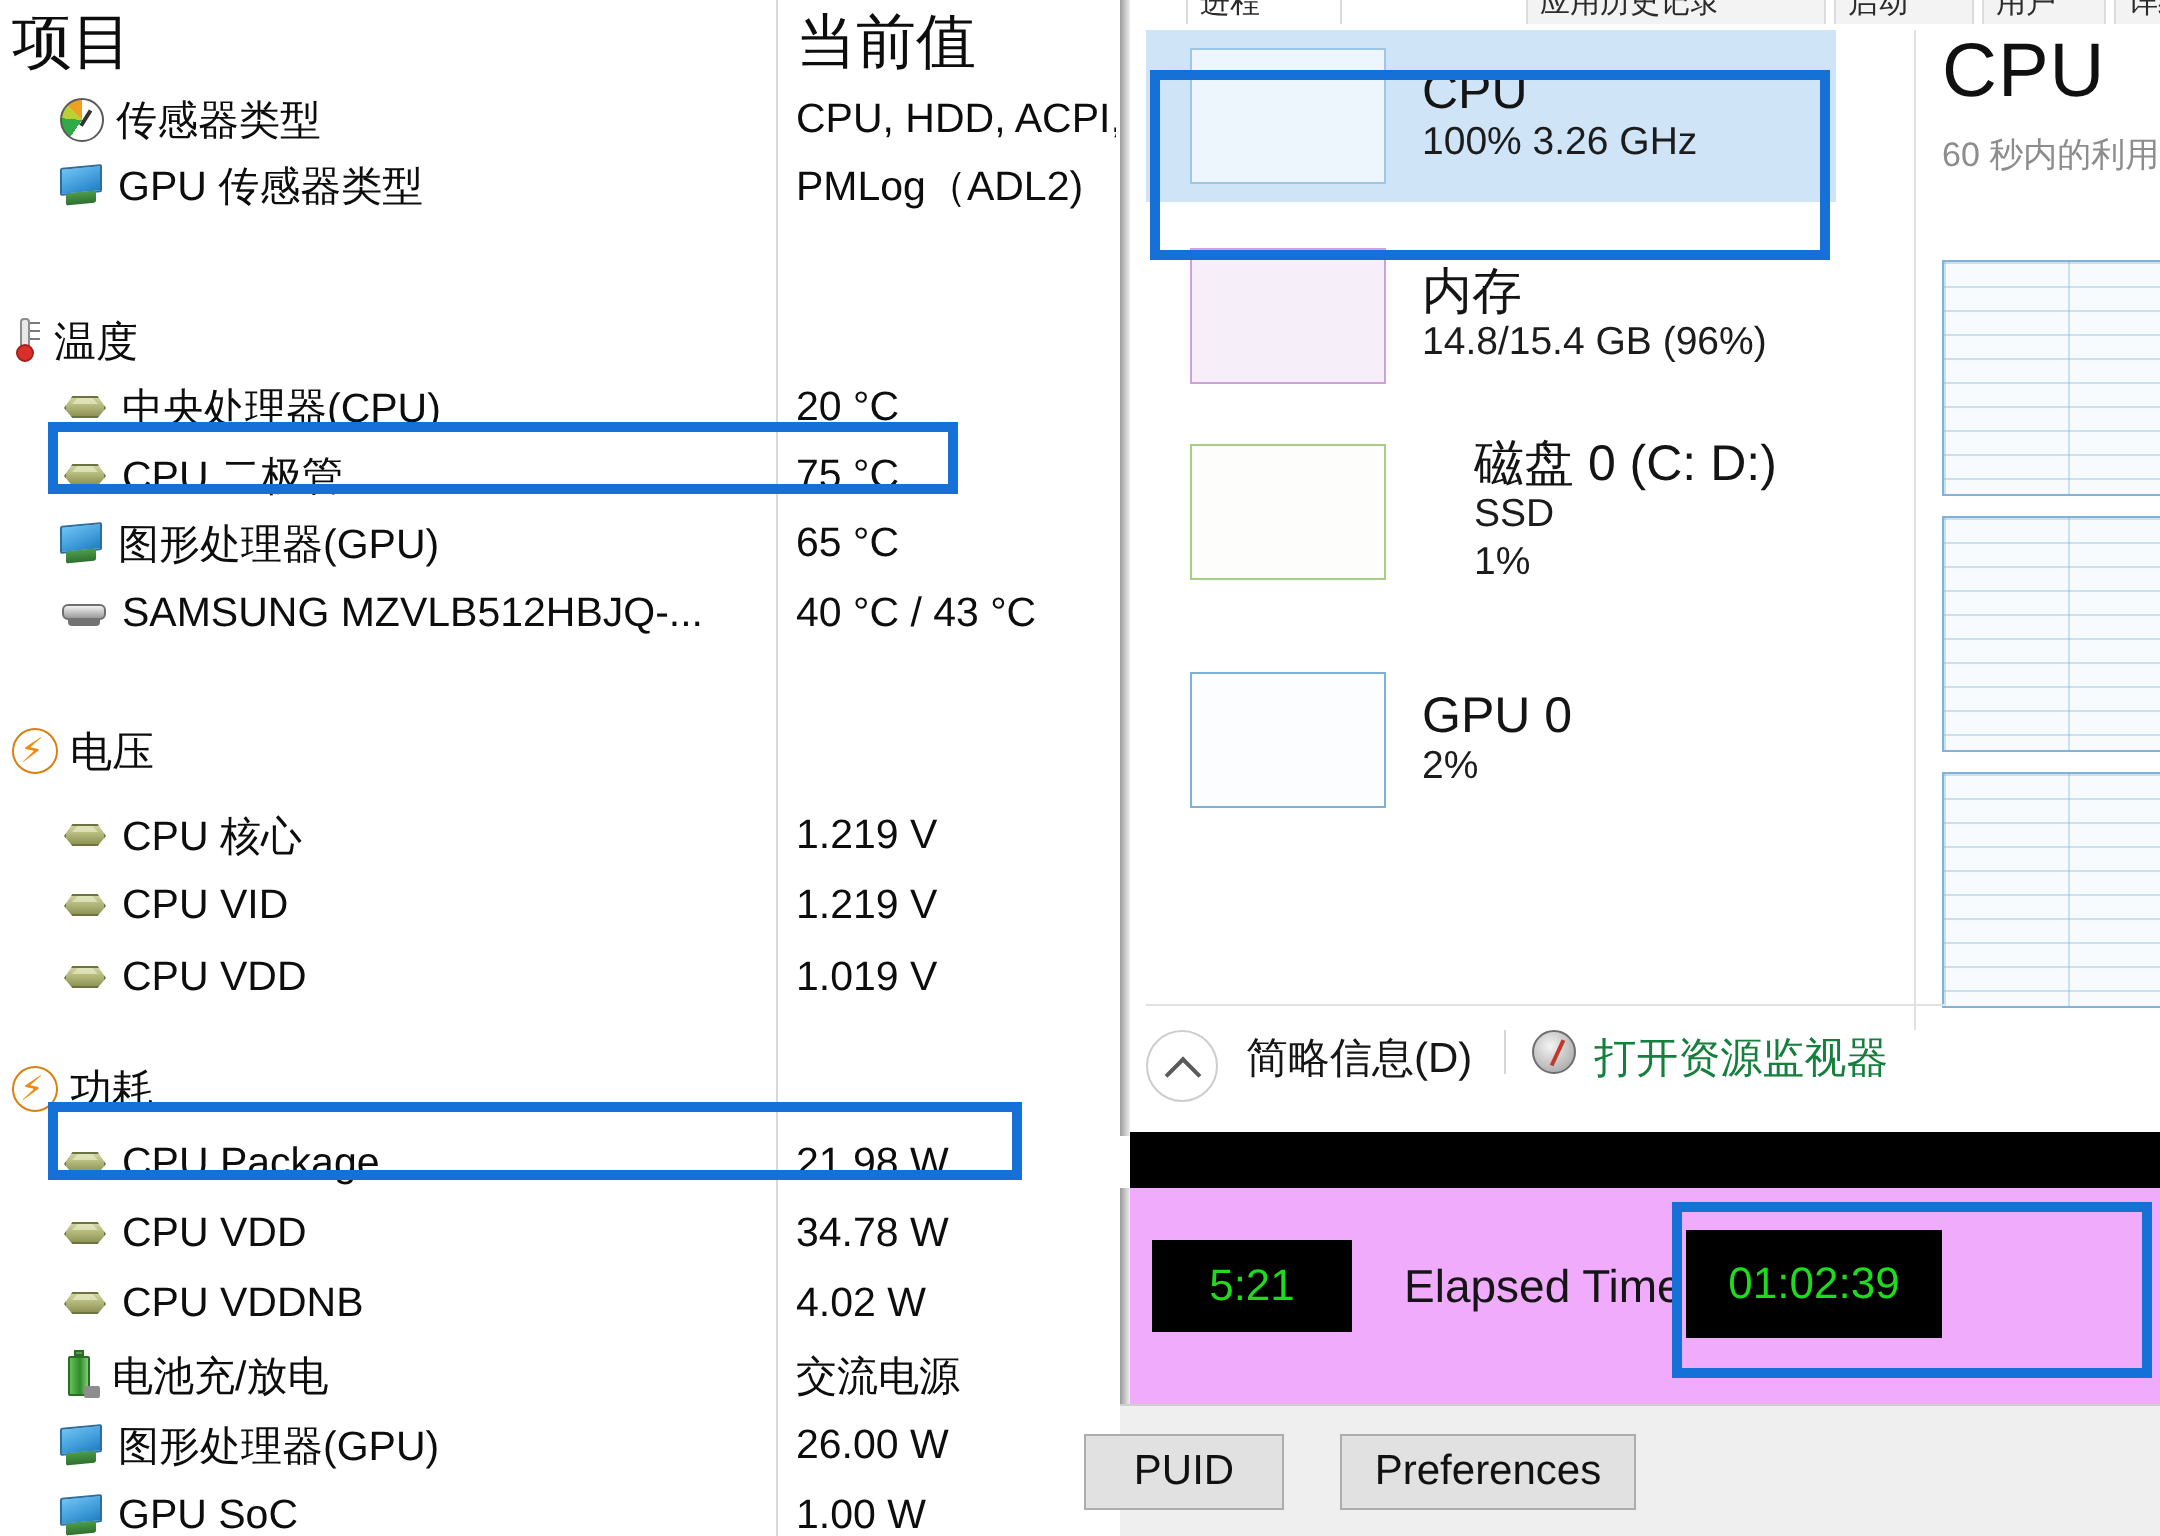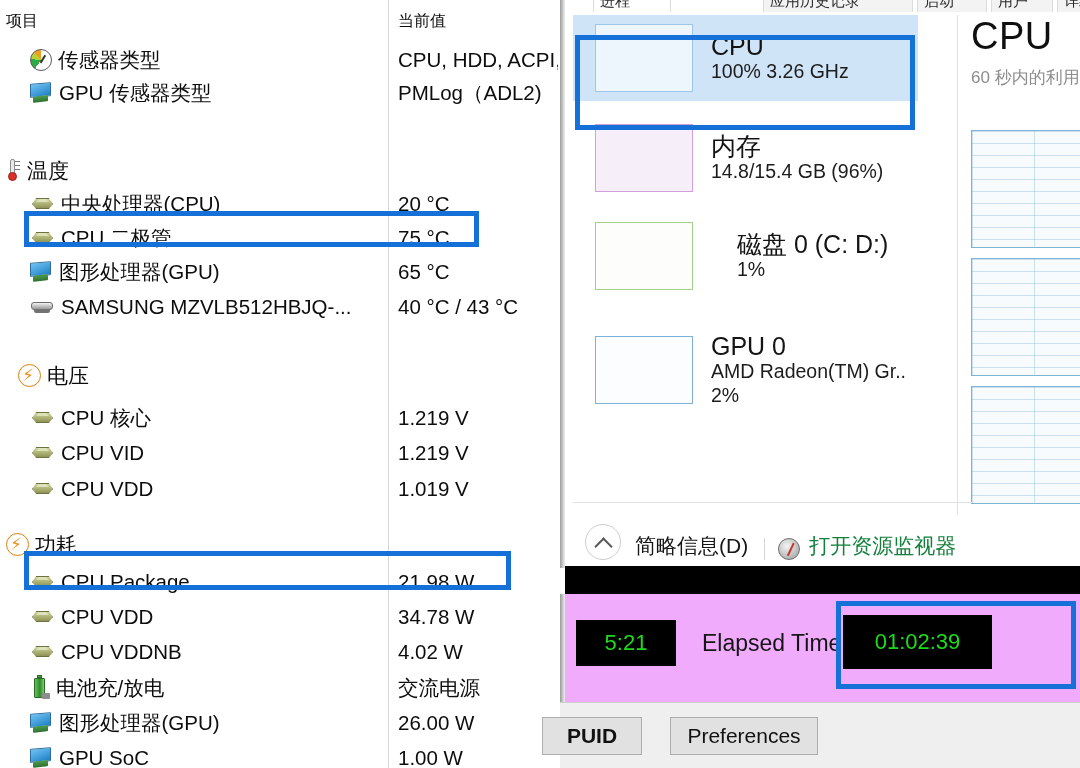--- a/index.html
+++ b/index.html
@@ -29,21 +29,21 @@
     display: flex; align-items: center;
     font-size: 20.5px; color: #0d0d0d;
     white-space: nowrap;
   }
   .hw-label.group { font-size: 21px; padding-left: 6px; align-items: center; }
   .hw-label.child { padding-left: 30px; }
   .hw-value {
     position: absolute; left: 398px;
     font-size: 20.5px; color: #0d0d0d; white-space: nowrap;
   }
-  .hw-header { font-size: 16px; color: #0d0d0d; }
+  .hw-header { font-size: 30px; color: #0d0d0d; }
 
   
   .ico { position: relative; display: inline-block; flex: none; margin-right: 6px; }
 
   
   .ico-gauge { width: 22px; height: 22px; border-radius: 50%;
     background: conic-gradient(from 215deg, #2faa46 0deg 60deg, #b9d135 60deg 100deg, #f0a020 100deg 145deg, #ffffff 145deg 360deg);
     border: 1.6px solid #5a5a5a; }
   .ico-gauge::after { content:""; position:absolute; left:9px; top:4px; width:2px; height:9px;
     background:#333; transform-origin: 50% 90%; transform: rotate(32deg); }
@@ -142,21 +142,21 @@
   }
   .tm-thumb.mem { background:#f6eef8; border-color:#d09fdc; }
   .tm-thumb.disk { background:#fdfefb; border-color:#a6cf86; }
   .tm-thumb.gpu { background:#fcfdff; border-color:#7fb0d8; }
   .tm-thumb.cpu { background:#eef6fd; border-color:#9dc6e8; }
   .tm-txt { margin-left: 18px; }
   .tm-title { font-size: 25px; color:#141414; line-height:1.08; white-space:nowrap; }
   .tm-sub { font-size: 19.5px; color:#1c1c1c; line-height:1.2; white-space:nowrap; }
 
   .tm-hr { position:absolute; left:8px; top:487px; width:400px; height:1px; background:#e2e2e2; }
-  .tm-foot { position:absolute; left:20px; top:500px; height:45px; display:flex; align-items:flex-end; }
+  .tm-foot { position:absolute; left:8px; top:500px; height:45px; display:flex; align-items:flex-start; }
   .chev-btn { width:36px; height:36px; border-radius:50%; border:1.4px solid #cdcdcd;
     background:#fff; position:relative; flex:none; }
   .chev-btn::after { content:""; position:absolute; left:11px; top:15px;
     width:11px; height:11px; border-left:2px solid #5a5a5a; border-top:2px solid #5a5a5a;
     transform: rotate(45deg); }
   .foot-label { font-size:21px; color:#161616; margin-left:14px; white-space:nowrap; }
   .foot-div { width:1px; height:22px; background:#d6d6d6; margin:0 13px 0 16px; }
   .res-ico { width:22px; height:22px; border-radius:50%; flex:none;
     background: radial-gradient(circle at 40% 35%, #f4f4f4, #9a9a9a);
     border:1.4px solid #6e6e6e; position:relative; }
@@ -273,21 +273,21 @@
         <div class="hw-row" style="top: 291px;">
           <span class="hw-label child">
             <span class="ico ico-hdd">
               <span class="case"></span>
               <span class="base"></span>
             </span>
             <span>SAMSUNG MZVLB512HBJQ-...</span>
           </span>
           <span class="hw-value">40 °C / 43 °C</span>
         </div>
-        <div class="hw-row" style="top: 360px; padding-left: 12px;">
+        <div class="hw-row" style="top: 360px;">
           <span class="hw-label group">
             <span class="ico ico-bolt"></span>
             <span>电压</span>
           </span>
         </div>
         <div class="hw-row" style="top: 402px;">
           <span class="hw-label child">
             <span class="ico ico-chip">
               <span class="body"></span>
               <span class="top"></span>
@@ -413,28 +413,28 @@
             <div class="tm-thumb mem"></div>
             <div class="tm-txt">
               <div class="tm-title">内存</div>
               <div class="tm-sub">14.8/15.4 GB (96%)</div>
             </div>
           </div>
           <div class="tm-item" style="top: 198px; gap: 26px;">
             <div class="tm-thumb disk"></div>
             <div class="tm-txt">
               <div class="tm-title">磁盘 0 (C: D:)</div>
+              <div class="tm-sub">SSD</div>
               <div class="tm-sub">1%</div>
             </div>
           </div>
           <div class="tm-item" style="top: 312px;">
             <div class="tm-thumb gpu"></div>
             <div class="tm-txt">
               <div class="tm-title">GPU 0</div>
-              <div class="tm-sub">AMD Radeon(TM) Gr..</div>
               <div class="tm-sub">2%</div>
             </div>
           </div>
         </div>
 
       <div class="tm-graph">
         <div class="g-title" style="margin-left:6px;">CPU</div>
         <div class="g-sub" style="margin-left:6px;">60 秒内的利用</div>
         <div class="g-cell" style="top:115px;"></div>
         <div class="g-cell" style="top:243px;"></div>
@@ -454,25 +454,25 @@
 
   <div id="blackbar"></div>
 
   <div id="benchpanel">
     <div id="bench-left-edge"></div>
 
     <div class="lcd" style="left:16px; top:26px; width:100px; height:46px;">5:21</div>
 
     <span class="bench-lbl" style="left:142px; top:36px;">Elapsed Time:</span>
 
-    <div class="lcd" style="left:283px; top:21px; width:149px; height:54px;">01:02:39</div>
+    <div class="lcd" style="left:283px; top:21px; width:128px; height:54px;">01:02:39</div>
 
     <div id="benchbtnrow">
       <div id="bench-buttons">
-          <div class="bbtn" style="left: -18px; width: 100px; font-weight: bold;">
+          <div class="bbtn" style="left: -18px; width: 100px;">
             <span>PUID</span>
           </div>
           <div class="bbtn" style="left: 110px; width: 148px;">
             <span>Preferences</span>
           </div>
         </div>
     </div>
   </div>
 
   <div id="annotations">

